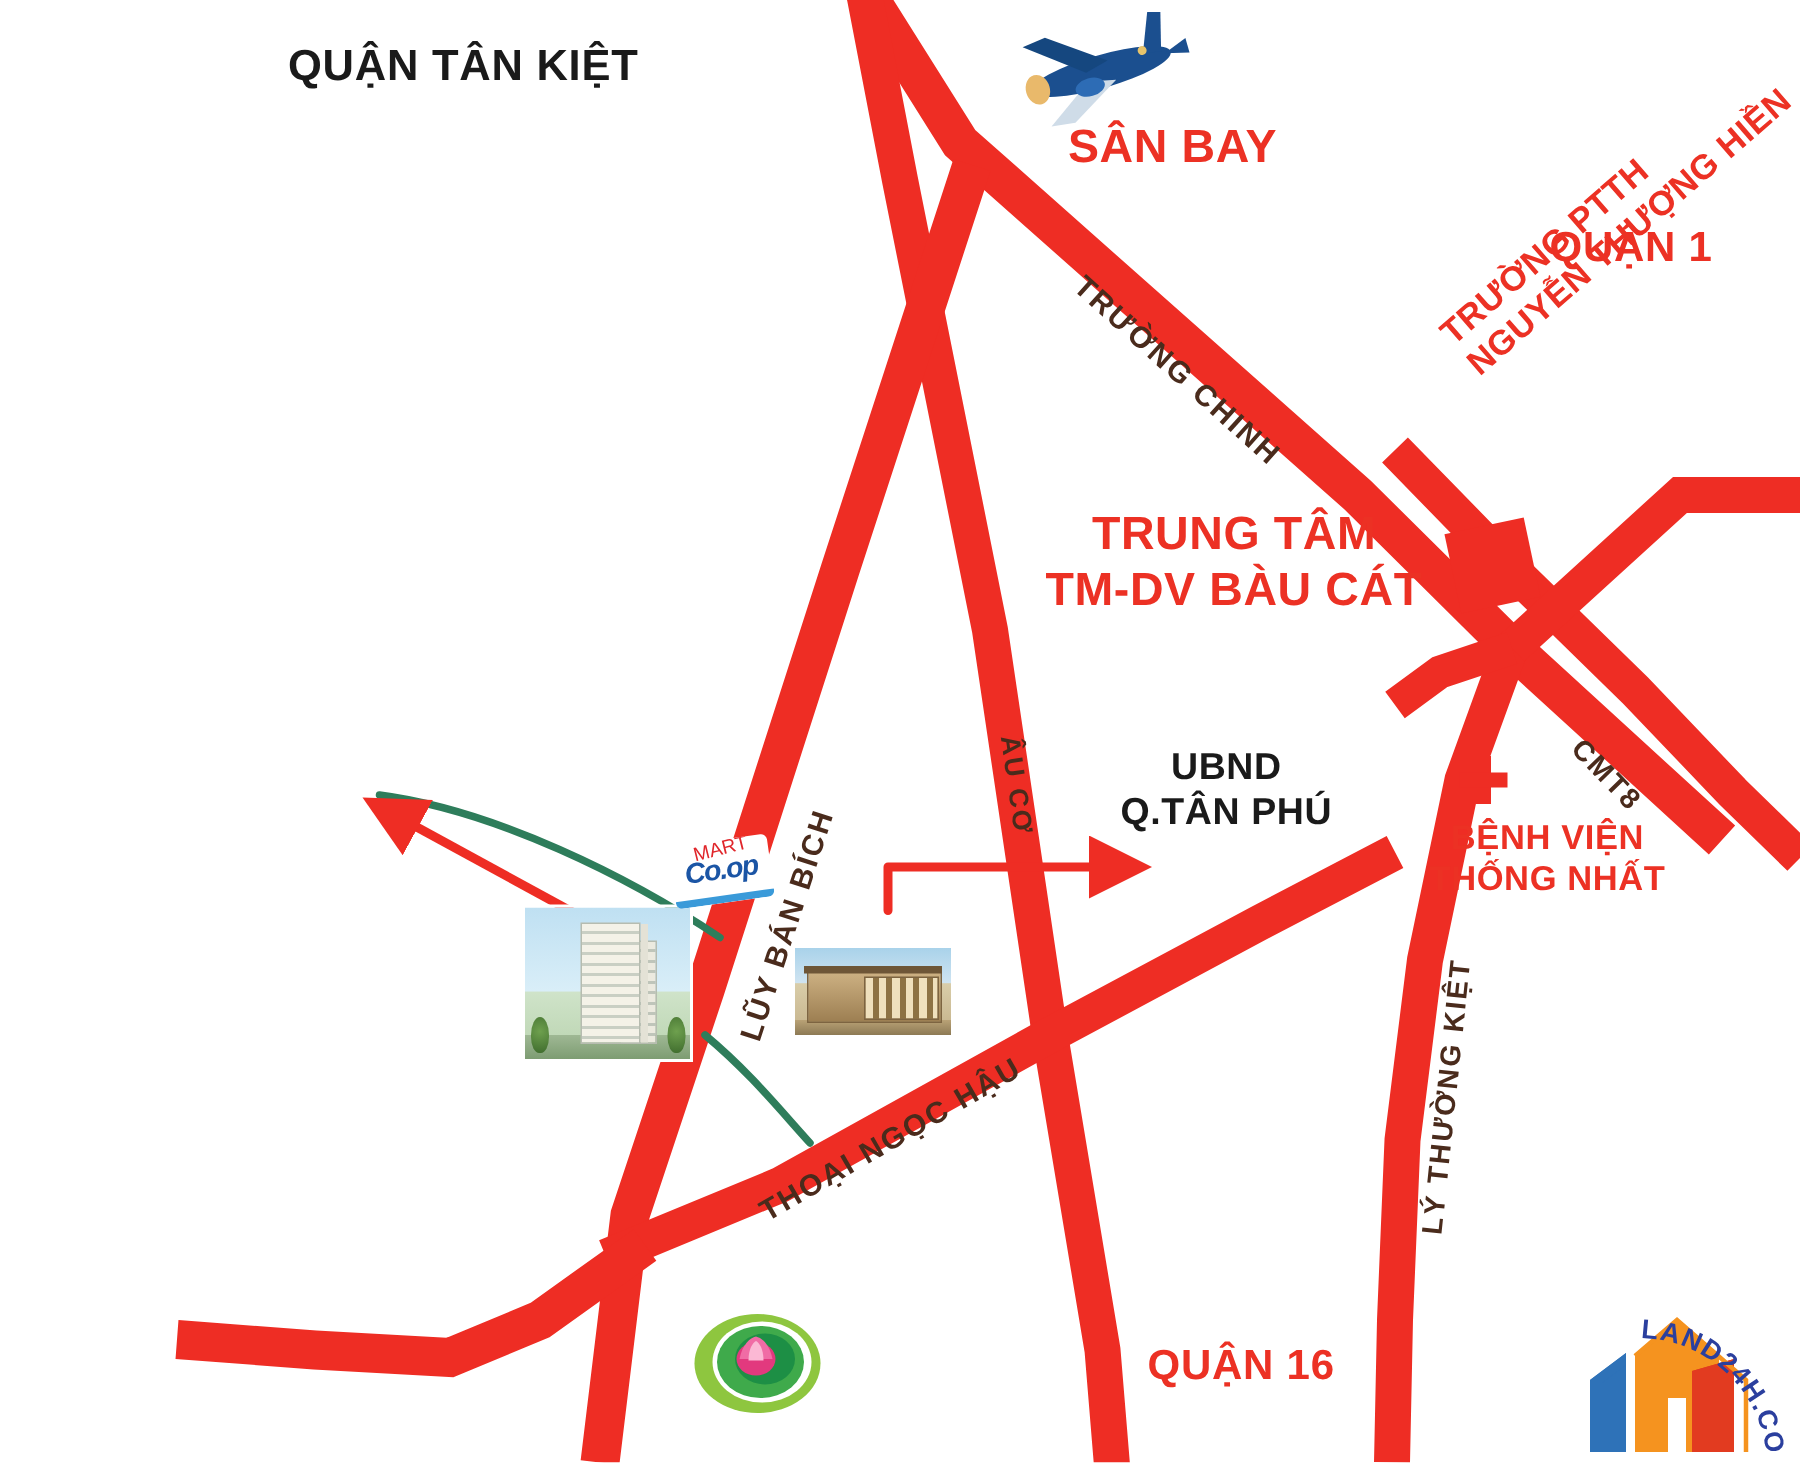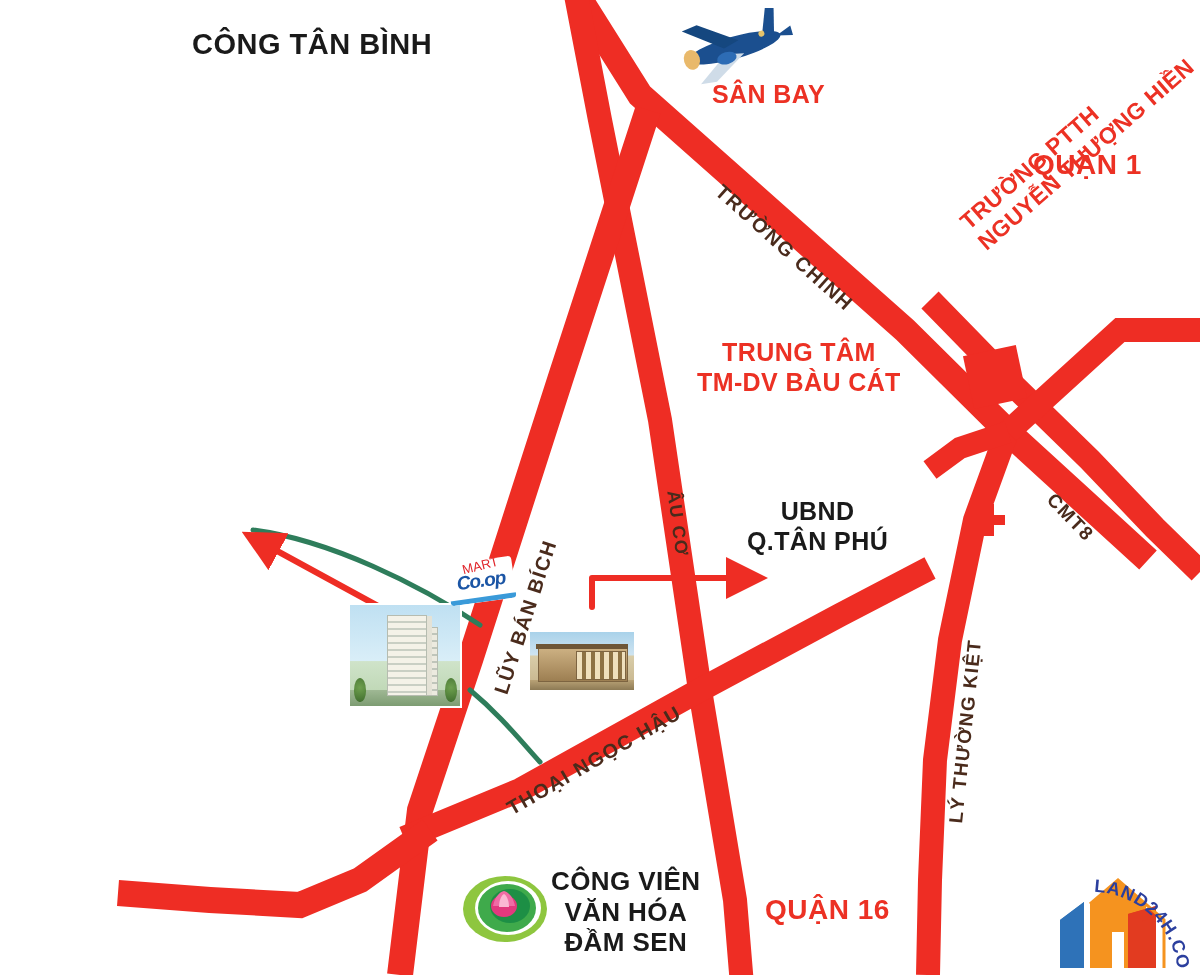--- a/index.html
+++ b/index.html
@@ -38,21 +38,21 @@
     font-size: 29px;
     color: #1a1a1a;
     letter-spacing: 0.5px;
   }
   .district-red {
     font-size: 28px;
     color: #ec3124;
     letter-spacing: 0.5px;
   }
   .poi-red {
-    font-size: 25px;
+    font-size: 31px;
     color: #ec3124;
     text-align: center;
   }
   .poi-black {
     font-size: 25px;
     color: #1a1a1a;
     text-align: center;
   }
   .project-name {
     font-size: 33px;
@@ -321,39 +321,38 @@
 
       <path d="M 62,46 L 90,22 L 136,62 L 136,110" fill="none" stroke="#f5931f" stroke-width="3"></path>
 
       <path id="wmArc" d="M 64,34 A 86,86 0 0 1 150,118" fill="none"></path>
       <text font-family="'Liberation Sans', sans-serif" font-size="18" font-weight="bold" fill="#2b3f9e" letter-spacing="1">
         <textPath href="#wmArc" startOffset="2">LAND24H.COM.VN</textPath>
       </text>
     </svg>
   </div>
 
-  <div class="lbl district-title" style="left:192px; top:27px;">CÔNG TÂN BÌNH</div>
+  <div class="lbl district-title" style="left:192px; top:27px;">QUẬN TÂN KIỆT</div>
 
   <div class="lbl district-red" style="left:1033px; top:148px;">QUẬN 1</div>
 
   <div class="lbl district-red" style="left:765px; top:893px;">QUẬN 16</div>
 
 
   <div class="lbl poi-red" style="left:712px; top:80px;">SÂN BAY</div>
 
   <div class="lbl poi-red" style="left:697px; top:338px;">TRUNG TÂM
 TM-DV BÀU CÁT</div>
 
   <div class="lbl poi-black" style="left:747px; top:497px;">UBND
 Q.TÂN PHÚ</div>
 
-
-  <div class="lbl poi-black" style="left:551px; top:866px; font-size:26px;">CÔNG VIÊN
-VĂN HÓA
-ĐẦM SEN</div>
+  <div class="lbl poi-red" style="left:953px; top:545px; font-size:23px;">BỆNH VIỆN
+THỐNG NHẤT</div>
+
 
   <div class="lbl poi-red" style="left:955px; top:215px; transform:rotate(-41deg); transform-origin:left top; font-size:23px; text-align:left;">TRƯỜNG PTTH
 NGUYỄN THƯỢNG HIỀN</div>
 
   <div class="lbl lbl-road" style="left:726px; top:180px; transform:rotate(42deg); transform-origin:left top;">TRƯỜNG CHINH</div>
 
   <div class="lbl lbl-road" style="left:490px; top:690px; transform:rotate(-72deg); transform-origin:left top;">LŨY BÁN BÍCH</div>
 
   <div class="lbl lbl-road" style="left:683px; top:489px; transform:rotate(82deg); transform-origin:left top; font-size:18px;">ÂU CƠ</div>
 

